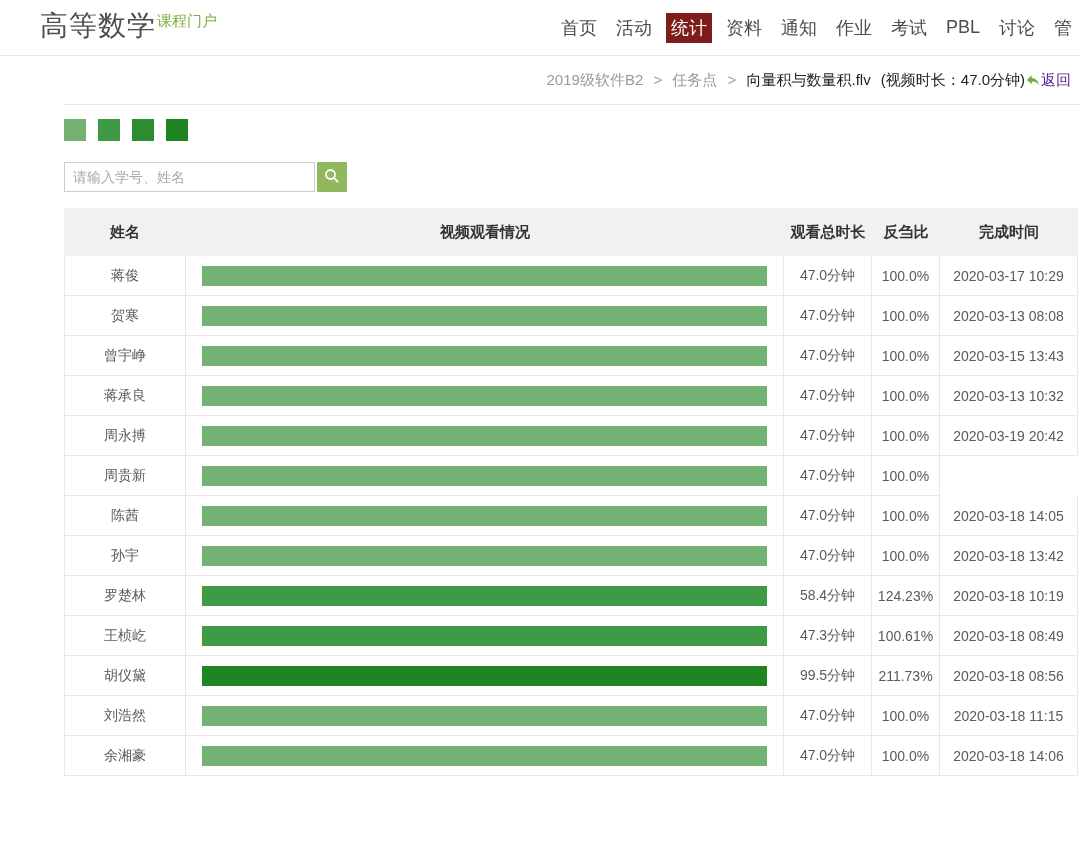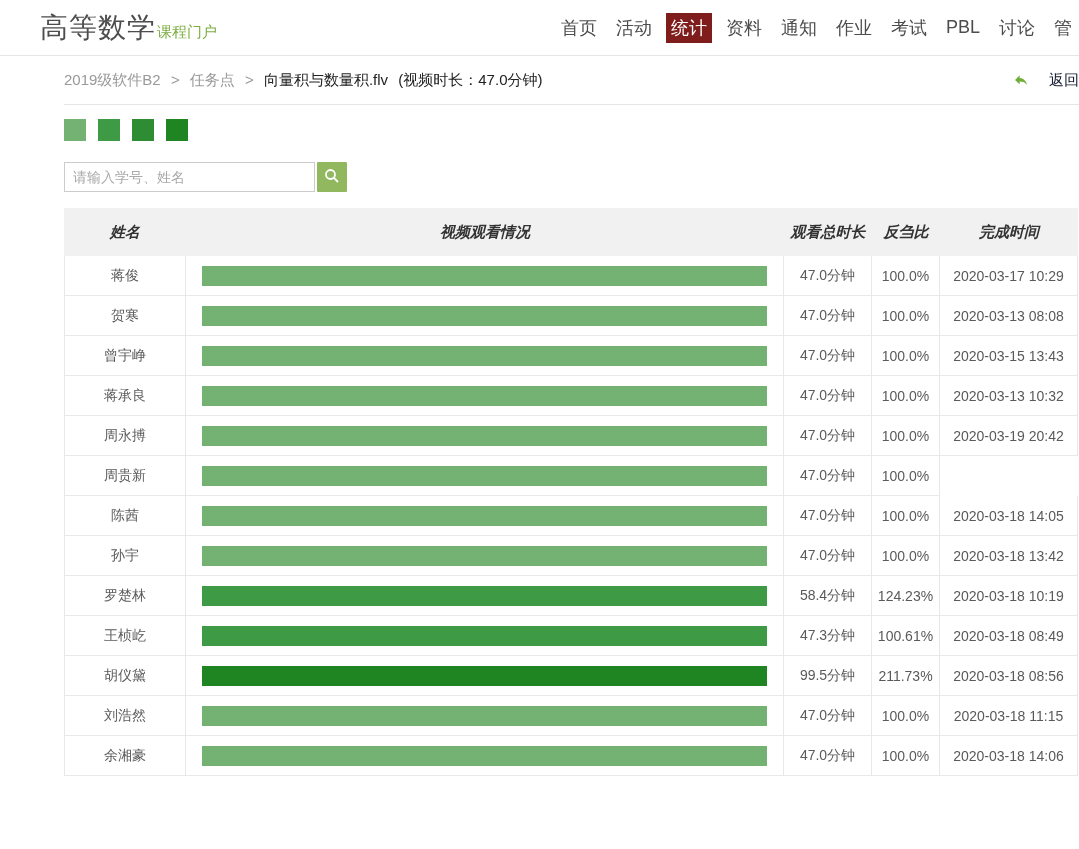--- a/index.html
+++ b/index.html
@@ -8,40 +8,40 @@
     width:1079px; height:849px; overflow:hidden; position:relative;
     font-family:"Liberation Sans","DejaVu Sans",sans-serif;
     color:#333;
   }
 
   
   .top-header {
     height:56px; display:flex; align-items:center; justify-content:space-between;
     padding-left:40px; border-bottom:1px solid #e6e6e6;
   }
-  .brand { display:flex; align-items:flex-end; }
+  .brand { display:flex; align-items:flex-start;font-family:Liberation Mono, monospace; }
   .brand-title { font-size:28px; color:#4d4d4d; letter-spacing:1px; line-height:1; }
   .brand-sub { font-size:15px; color:#7cae3f; margin-left:1px; line-height:1.25; }
   .main-nav { display:flex; align-items:center; gap:9px; padding-right:2px; }
   .nav-item { font-size:18px; color:#4d4d4d; text-decoration:none; cursor:pointer; white-space:nowrap; padding:3px 5px; }
   .nav-item.active { background:#7f1d1d; color:#ffffff; }
 
   
   .page { margin-left:64px; width:1015px; }
 
   .breadcrumb-bar {
-    height:49px; display:flex; align-items:center; justify-content:space-between;
-    border-bottom:1px solid #e6e6e6; 
+    height:49px; display:flex; align-items:center; justify-content:flex-end;
+    border-bottom:1px solid #e6e6e6; padding-right:8px;
   }
   .breadcrumb { font-size:15px; }
   .crumb.link { color:#999; cursor:pointer; text-decoration:none; }
   .sep { color:#999; margin:0 6px; }
   .crumb.current { color:#222; }
   .crumb.note { color:#222; margin-left:6px; }
-  .back-link { display:flex; align-items:center; gap:20px; color:#0f172a; font-size:15px; text-decoration:none; cursor:pointer; }
+  .back-link { display:flex; align-items:center; gap:0; color:#4c1d95; font-size:15px; text-decoration:none; cursor:pointer; }
   .back-icon svg { display:block; }
 
   
   .legend { display:flex; gap:12px; margin-top:14px; }
   .legend-swatch { width:22px; height:22px; display:inline-block; }
 
   
   .search-row { display:flex; align-items:center; margin-top:21px; }
   .search-input {
     width:251px; height:30px; border:1px solid #ccc; padding:1px 8px;
@@ -52,21 +52,21 @@
     width:30px; height:30px; margin-left:2px; border:none; cursor:pointer;
     background:#92b85f; display:flex; align-items:center; justify-content:center; border-radius:1px;
   }
 
   
   .stats-table { margin-top:16px; width:1014px; }
   .thead, .tr { display:grid; grid-template-columns:122px 598px 88px 68px 138px; }
   .thead { background:#f1f1f1; height:48px; }
   .th {
     display:flex; align-items:center; justify-content:center;
-    font-size:15px; font-weight:bold; color:#333;font-style:italic;
+    font-size:15px; font-weight:bold; color:#333;
   }
   .tr { height:40px; background:#fff; }
   .td {
     display:flex; align-items:center; justify-content:center;
     font-size:14px; color:#5a5a5a;
     border-bottom:1px solid #e8e8e8; border-right:1px solid #e8e8e8;
     overflow:hidden;
   }
   .td:first-child { border-left:1px solid #e8e8e8; }
   .bar-cell { justify-content:flex-start; padding:0 16px; }

